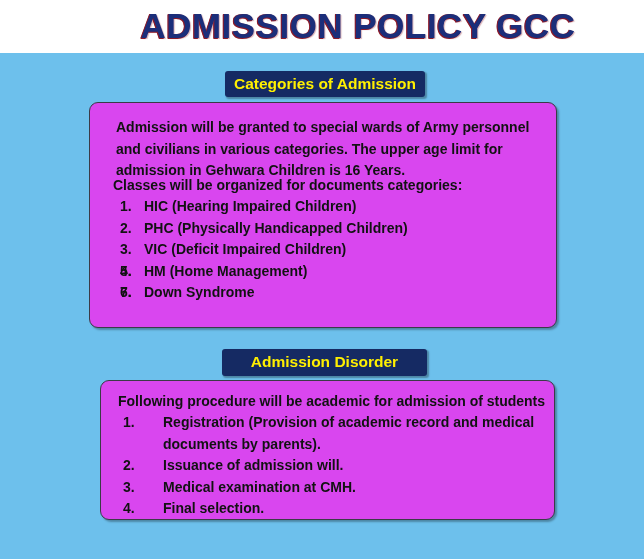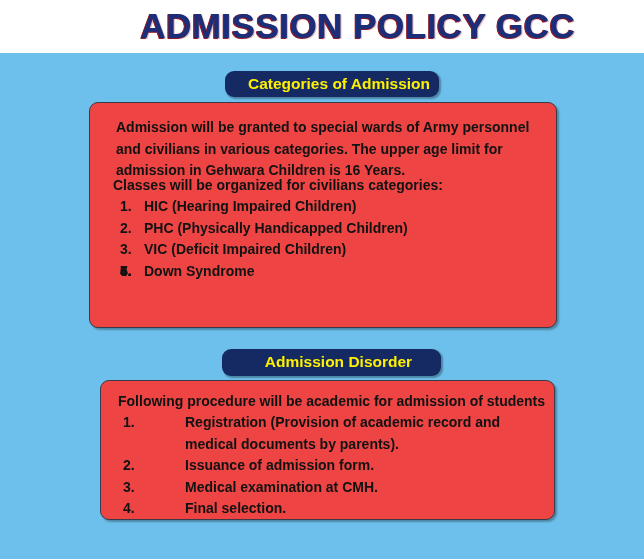--- a/index.html
+++ b/index.html
@@ -42,47 +42,46 @@
     color: #1B2E7A;
     text-shadow: -1px 0px 0px #8C1B2A, -1px 1px 0px #8C1B2A, 1px 1px 1px rgba(140,27,42,0.35);
     white-space: nowrap;
     line-height: 44px;
     margin-left: 36px;
   }
   
   .banner {
     position: absolute;
     background: #152A63;
-    border-radius: 9px;
+    border-radius: 3px;
     color: #FFF000;
     font-family: "Liberation Sans", sans-serif;
     font-weight: bold;
     font-size: 15.5px;
     text-align: center;
     line-height: 26px;
     box-shadow: 1.5px 1.5px 1.5px rgba(0,0,0,0.30);
     white-space: nowrap;
-    padding-left: 14px;
   }
   #banner-categories {
     left: 225px;
     top: 71px;
     width: 200px;
     height: 26px;
   }
   #banner-procedure {
     left: 222px;
     top: 349px;
     width: 205px;
     height: 27px;
   }
   
   .content-box {
     position: absolute;
-    background: #ef4444;
+    background: #d946ef;
     border: 1.2px solid #3B3B47;
     border-radius: 9px;
     box-shadow: 2px 2px 2px rgba(0,0,0,0.30);
     overflow: hidden;
     text-decoration: underline;
   }
   #box-categories {
     left: 89px;
     top: 102px;
     width: 466px;
@@ -148,60 +147,61 @@
     top: 93px;
     width: 420px;
   }
   #list-procedure {
     position: absolute;
     left: 22px;
     top: 31px;
     width: 420px;
   }
   #list-procedure li .txt {
-    margin-left: 62px;
+    margin-left: 40px;
   }
   #list-procedure li {
     white-space: normal;
   }
 </style>
 </head>
 <body>
 
 <div id="slide">
 
   <div class="header-band"></div>
 
   <div class="page-title">ADMISSION POLICY GCC</div>
 
   <div class="banner" id="banner-categories">Categories of Admission</div>
 
   <div class="content-box" id="box-categories">
     <div class="body-text intro">Admission will be granted to special wards of Army personnel and civilians in various categories.  The upper age limit for admission in Gehwara Children is 16 Years.</div>
 
-    <div class="body-text lead">Classes will be organized for civilians categories:</div>
+    <div class="body-text lead">Classes will be organized for documents categories:</div>
 
     <ol class="num-list body-text" id="list-categories">
       <li>
         <span class="num">1.</span>
         <span class="txt">HIC (Hearing Impaired Children)</span>
       </li>
       <li>
         <span class="num">2.</span>
         <span class="txt">PHC (Physically Handicapped Children)</span>
       </li>
       <li>
         <span class="num">3.</span>
         <span class="txt">VIC (Deficit Impaired Children)</span>
       </li>
       <li>
         <span class="num">4.</span>
       </li>
       <li>
         <span class="num">5.</span>
+        <span class="txt">HM (Home Management)</span>
       </li>
       <li>
         <span class="num">6.</span>
       </li>
       <li>
         <span class="num">7.</span>
         <span class="txt">Down Syndrome</span>
       </li>
     </ol>
   </div>
@@ -211,21 +211,21 @@
   <div class="content-box" id="box-procedure">
     <div class="body-text intro2">Following procedure will be academic for admission of students</div>
 
     <ol class="num-list body-text" id="list-procedure">
       <li>
         <span class="num">1.</span>
         <span class="txt">Registration (Provision of academic record and medical documents by parents).</span>
       </li>
       <li>
         <span class="num">2.</span>
-        <span class="txt">Issuance of admission form.</span>
+        <span class="txt">Issuance of admission will.</span>
       </li>
       <li>
         <span class="num">3.</span>
         <span class="txt">Medical examination at CMH.</span>
       </li>
       <li>
         <span class="num">4.</span>
         <span class="txt">Final selection.</span>
       </li>
     </ol>

